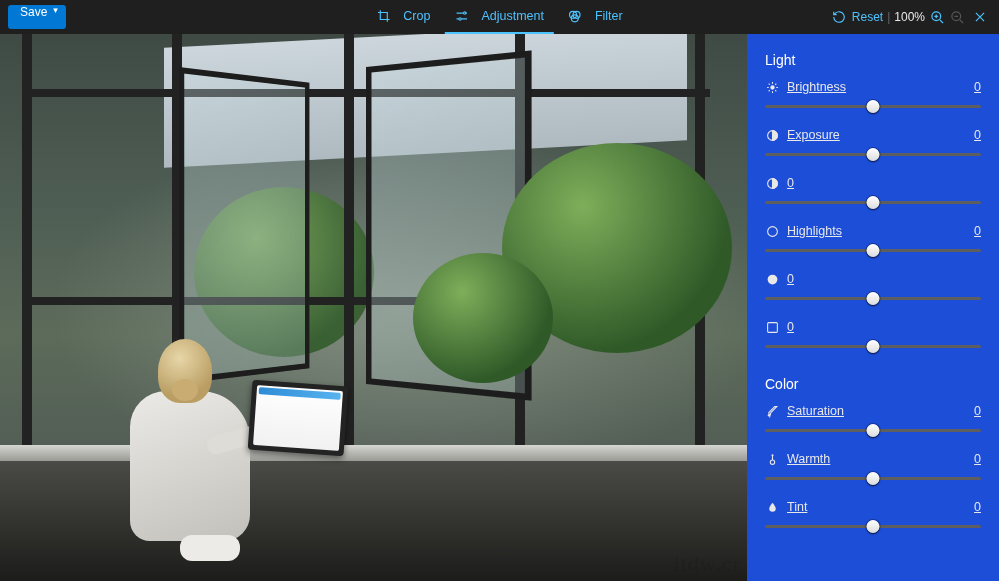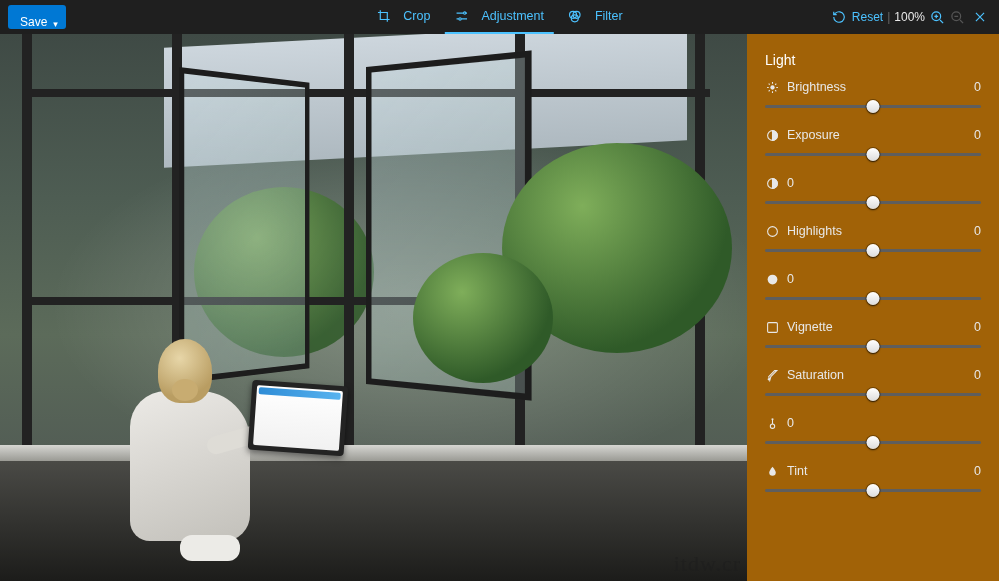--- a/index.html
+++ b/index.html
@@ -16,21 +16,21 @@
   }
   .save-btn {
     background: #0078d4;
     color: #fff;
     border: none;
     height: 24px;
     padding: 0 8px 0 12px;
     border-radius: 3px;
     font-size: 12px;
     display: flex;
-    align-items: flex-end;
+    align-items: flex-start;
     gap: 6px;
     cursor: pointer;
   }
   .save-btn .chev { font-size: 9px; }
   .toolbar-center {
     position: absolute;
     left: 50%;
     transform: translateX(-50%);
     display: flex;
     gap: 4px;
@@ -103,29 +103,29 @@
   .body{position:absolute;top:52px;left:10px;width:120px;height:150px;border-radius:36px 50px 26px 20px;background:linear-gradient(160deg,#eceae6,#c2c0ba);}
   .arm{position:absolute;top:90px;left:86px;width:70px;height:18px;border-radius:10px;background:#dedcd6;transform:rotate(-16deg);}
   .tablet{position:absolute;top:44px;left:130px;width:96px;height:70px;background:#232323;border-radius:4px;box-shadow:0 3px 6px rgba(0,0,0,.5);transform:rotate(4deg);}
   .tablet::before{content:"";position:absolute;inset:5px;background:linear-gradient(#fff,#f1f1f1);border-radius:2px;}
   .tbar{position:absolute;top:7px;left:7px;right:7px;height:7px;background:linear-gradient(90deg,#2e8cd6,#58b3ef);border-radius:2px;}
   .socks{position:absolute;bottom:-2px;left:60px;width:60px;height:26px;border-radius:12px;background:#ecebe7;}
   .watermark{position:absolute;right:6px;bottom:4px;color:rgba(30,30,30,.55);font-size:22px;font-family:Georgia,serif;letter-spacing:1px;}
 
   .panel {
     width: 252px;
-    background: #a16207;
+    background: #1d4ed8;
     padding: 14px 18px 10px 18px;
     overflow-y: auto;
     font-size: 12.5px;
   }
   .panel::-webkit-scrollbar{width:0}
   .section-title { font-size: 14px; margin: 4px 0 12px 0; color: #fff; }
   .sect2{margin-top:22px;}
-  .slider-row { margin-bottom: 14px; }
+  .slider-row { margin-bottom: 14px; text-decoration: underline; }
   .slider-head { display:flex; align-items:center; gap:8px; margin-bottom:4px;}
   .slider-head .label { flex:1; color:#e8e8e8; }
   .slider-head .val { color:#e8e8e8; }
   .sicon { width:14px;height:14px; display:flex; align-items:center; justify-content:center; }
   .track { position:relative; height:16px; display:flex; align-items:center; }
   .rail { width:100%; height:3px; background:#5e5e5e; border-radius:2px; }
   .thumb { position:absolute; left:50%; transform:translateX(-50%); width:13px; height:13px; border-radius:50%; background:linear-gradient(#fff,#dcdcdc); box-shadow:0 0 0 1px rgba(0,0,0,.3), 0 1px 2px rgba(0,0,0,.6); cursor:pointer;}
   svg { display:block; }
 </style>
 </head>
@@ -319,29 +319,29 @@
         </div>
     </div>
 
     <div class="slider-row">
       <div class="slider-head">
         <span class="sicon">
             <svg width="13" height="13" viewBox="0 0 24 24" fill="none" stroke="#e8e8e8" stroke-width="2">
               <rect x="3" y="3" width="18" height="18" rx="2"></rect>
             </svg>
           </span>
-        <span class="label">Vignette</span>
-        <span class="val">0</span>
-      </div>
-      <div class="track">
-          <div class="rail"></div>
-          <div class="thumb"></div>
-        </div>
-    </div>
-
+        <span class="val">0</span>
+      </div>
+      <div class="track">
+          <div class="rail"></div>
+          <div class="thumb"></div>
+        </div>
+    </div>
+
+    <div class="section-title sect2">Color</div>
 
     <div class="slider-row">
       <div class="slider-head">
         <span class="sicon">
             <svg width="13" height="13" viewBox="0 0 24 24" fill="none" stroke="#e8e8e8" stroke-width="2">
               <path d="M7 21l2-7 11-11-4-0-11 11z"></path>
               <circle cx="5" cy="19" r="1" fill="#e8e8e8"></circle>
             </svg>
           </span>
         <span class="label">Saturation</span>
@@ -355,20 +355,21 @@
 
     <div class="slider-row">
       <div class="slider-head">
         <span class="sicon">
             <svg width="13" height="13" viewBox="0 0 24 24" fill="none" stroke="#e8e8e8" stroke-width="2">
               <path d="M12 3v10"></path>
               <circle cx="12" cy="17" r="4"></circle>
               <path d="M10 4h4"></path>
             </svg>
           </span>
+        <span class="label">Warmth</span>
         <span class="val">0</span>
       </div>
       <div class="track">
           <div class="rail"></div>
           <div class="thumb"></div>
         </div>
     </div>
 
     <div class="slider-row">
       <div class="slider-head">

